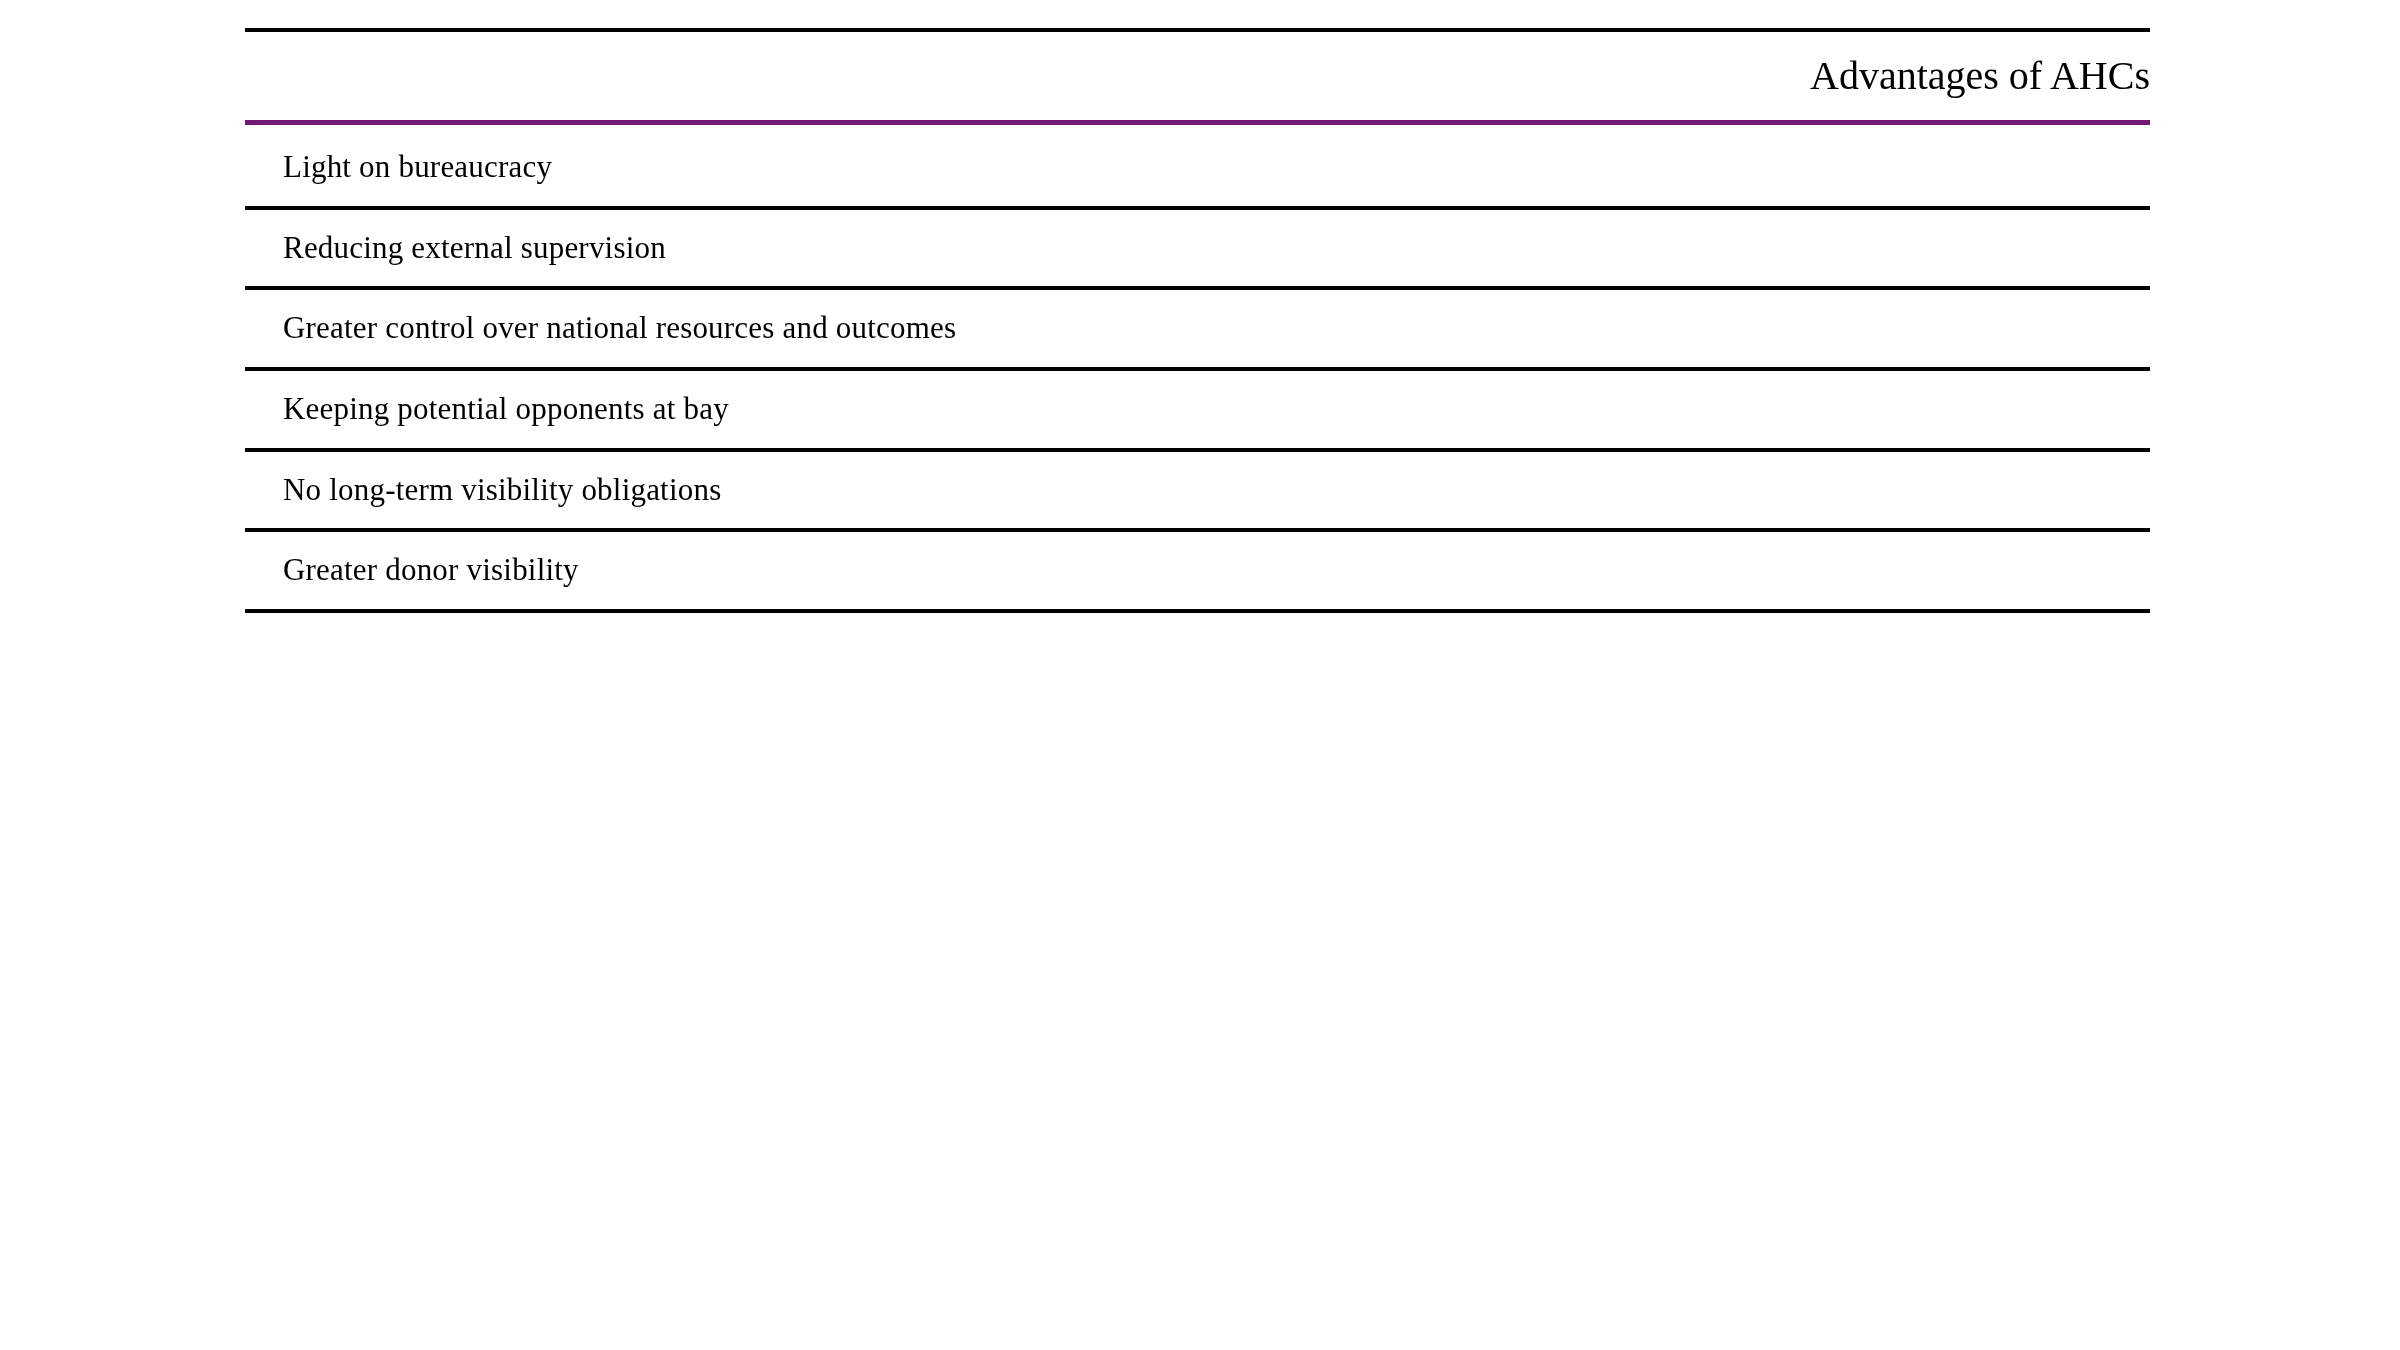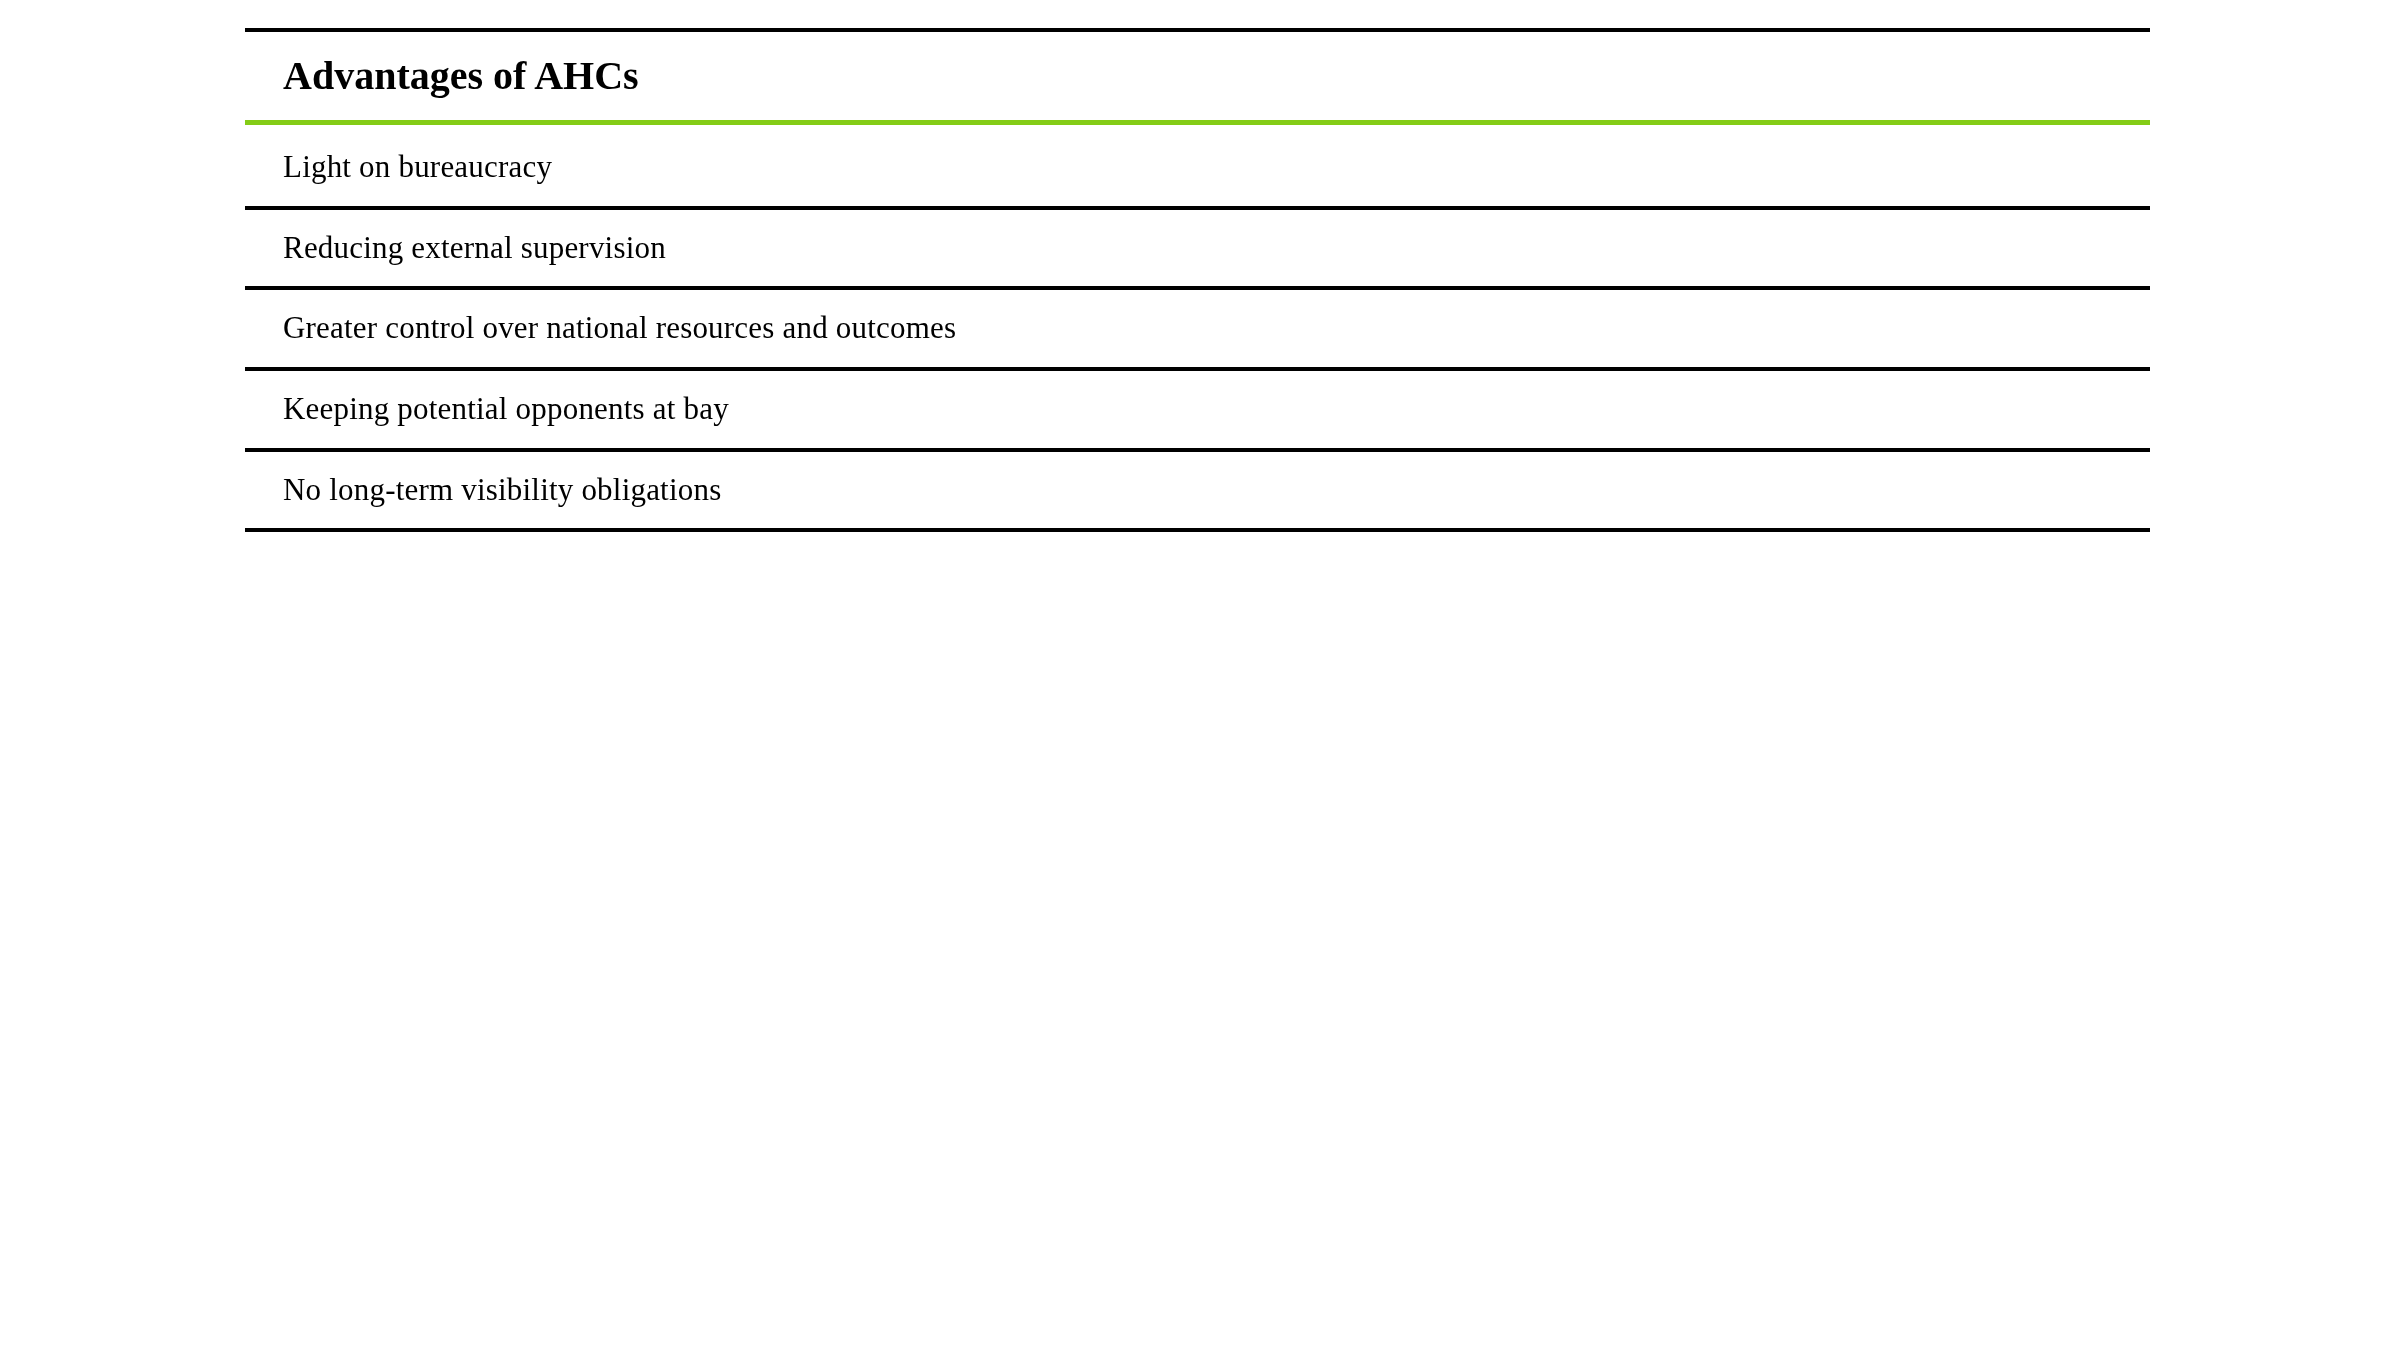--- a/index.html
+++ b/index.html
@@ -25,27 +25,27 @@
     left: 245px;
     top: 28px;
     width: 1905px;
   }
   table.doc-table {
     border-collapse: collapse;
     width: 100%;
     table-layout: fixed;
   }
   table.doc-table thead th {
-    text-align: left;
-    font-weight: bold;
+    text-align: right;
+    font-weight: normal;
     font-size: 40px;
     line-height: 1.1;
     padding: 22px 0 22px 38px;
     border-top: 4px solid #000;
-    border-bottom: 5px solid #84cc16;
+    border-bottom: 5px solid #701a75;
   }
   table.doc-table tbody td {
     font-size: 31px;
     line-height: 1.15;
     padding: 20px 0 21px 38px;
     border-bottom: 4px solid #000;
     vertical-align: middle;
     letter-spacing: 0.2px;
   }
   table.doc-table tbody tr:first-child td {
@@ -75,16 +75,19 @@
         </tr>
         <tr>
           <td>Greater control over national resources and outcomes</td>
         </tr>
         <tr>
           <td>Keeping potential opponents at bay</td>
         </tr>
         <tr>
           <td>No long-term visibility obligations</td>
         </tr>
+        <tr>
+          <td>Greater donor visibility</td>
+        </tr>
       </tbody>
     </table>
   </div>
 </div>
 
 </body></html>

